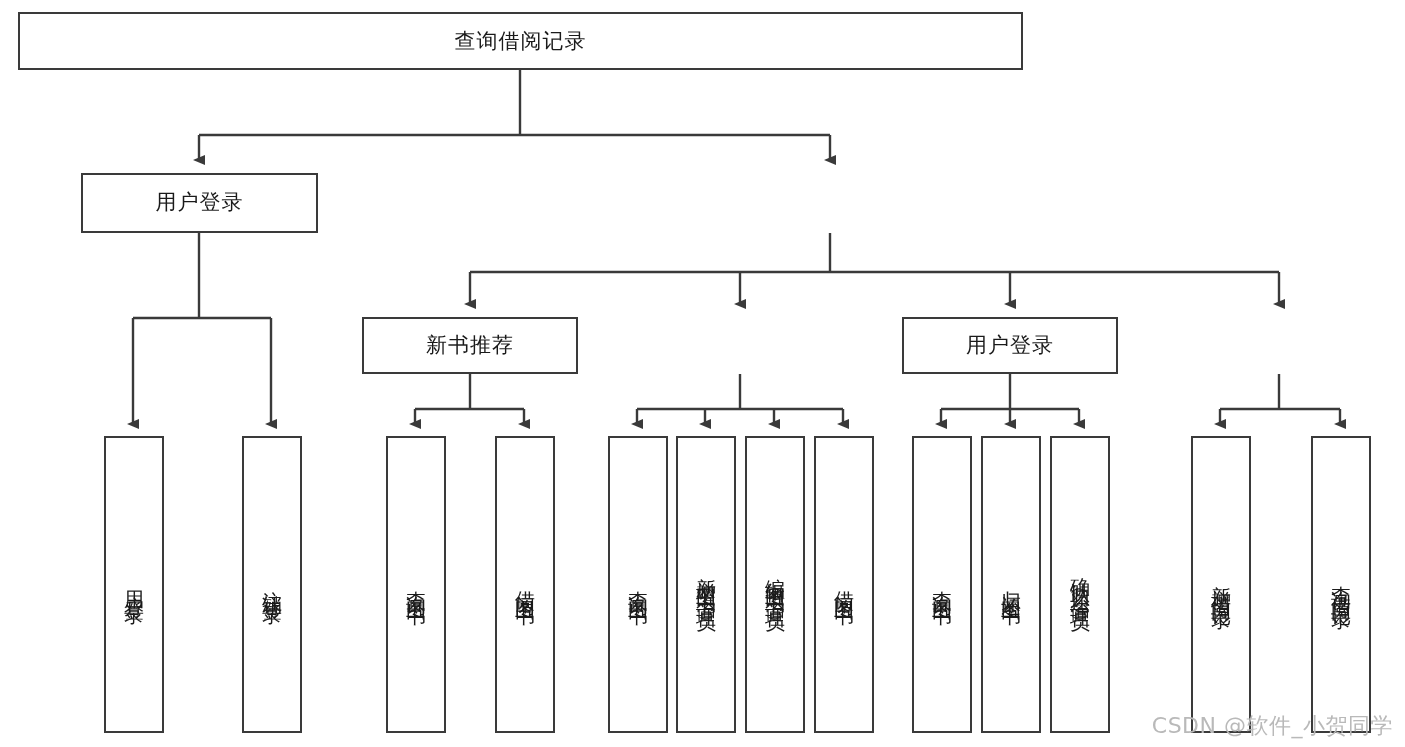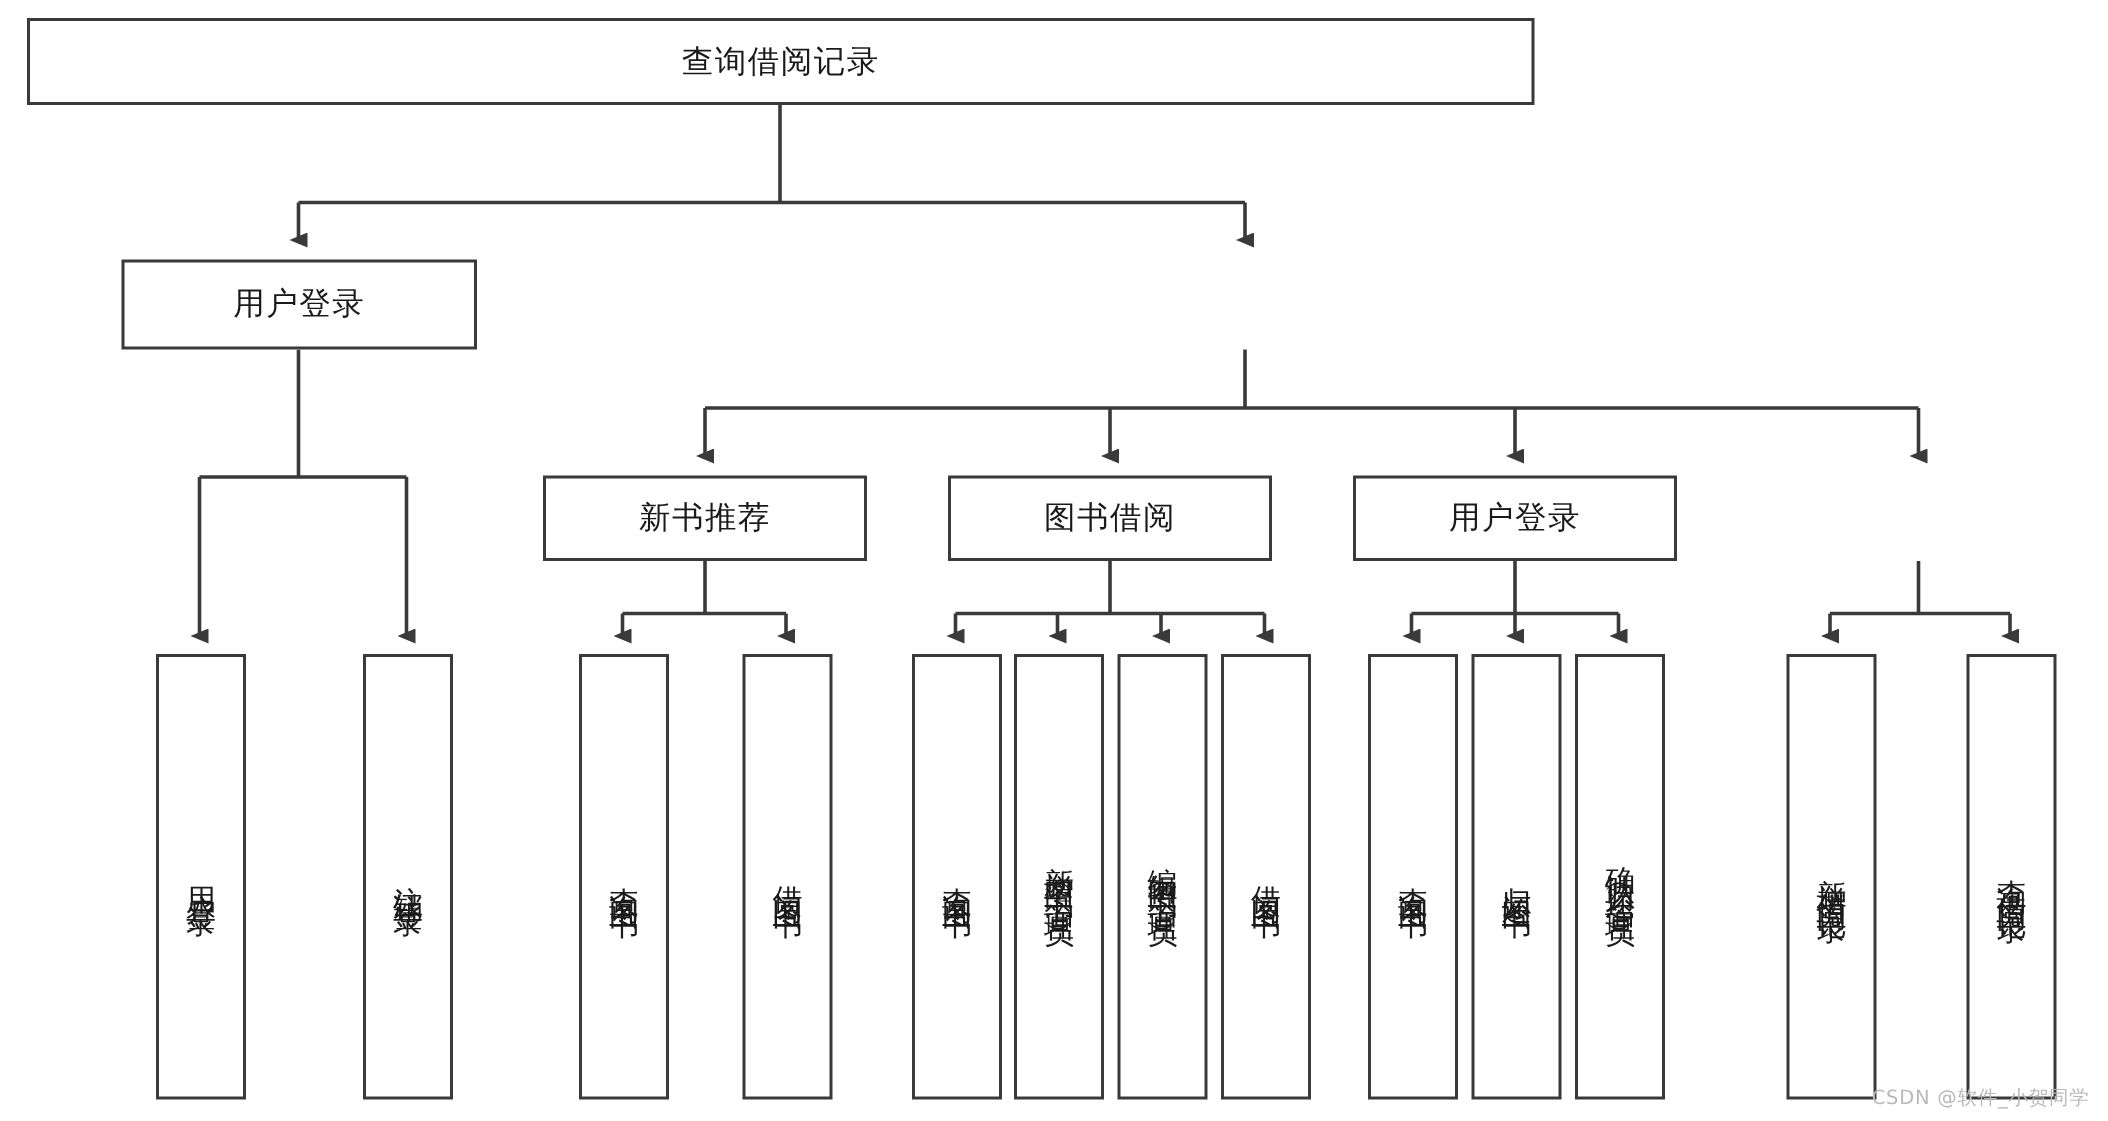--- a/index.html
+++ b/index.html
@@ -56,21 +56,21 @@
     justify-content: center;
     white-space: nowrap;
   }
   .node-v > span {
     display: block;
   }
   .watermark {
     position: absolute;
     right: 12px;
     bottom: 6px;
-    font-size: 13px;
+    font-size: 22px;
     color: #b9b9b9;
     letter-spacing: 0.5px;
     white-space: nowrap;
     pointer-events: none;
   }
 </style>
 </head>
 <body>
 
 <div id="diagram-root">
@@ -125,21 +125,20 @@
     </g>
   </svg>
 
   <div class="node node-root" style="left:18px; top:12px; width:1005px; height:58px;">查询借阅记录</div>
 
   <div class="node node-h" style="left:81px; top:173px; width:237px; height:60px;">用户登录</div>
 
 
   <div class="node node-h" style="left:362px; top:317px; width:216px; height:57px;">新书推荐</div>
 
-  <div class="node node-h" style="left:632px; top:317px; width:216px; height:57px;">图书借阅</div>
 
   <div class="node node-h" style="left:902px; top:317px; width:216px; height:57px;">用户登录</div>
 
 
   <div class="node node-v" style="left:104px; top:436px; width:60px; height:297px;">
     <span>用户登录</span>
   </div>
   <div class="node node-v" style="left:242px; top:436px; width:60px; height:297px;">
     <span>注销登录</span>
   </div>

